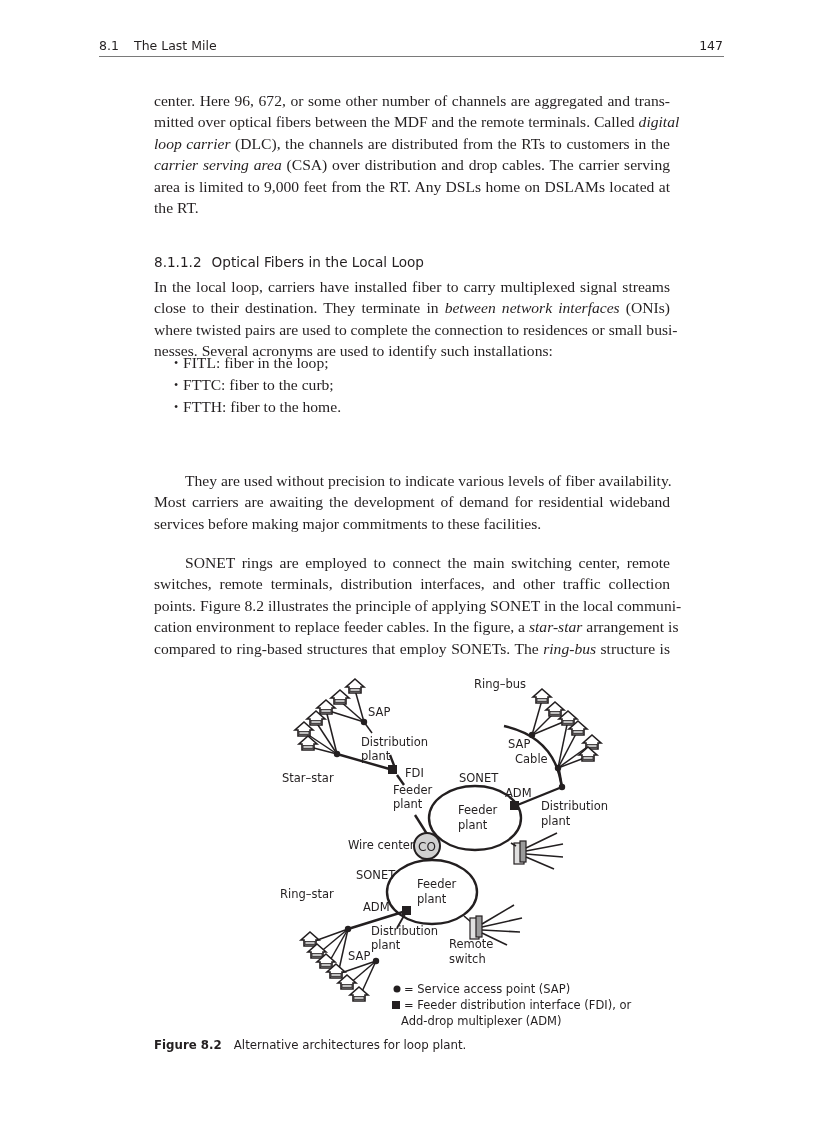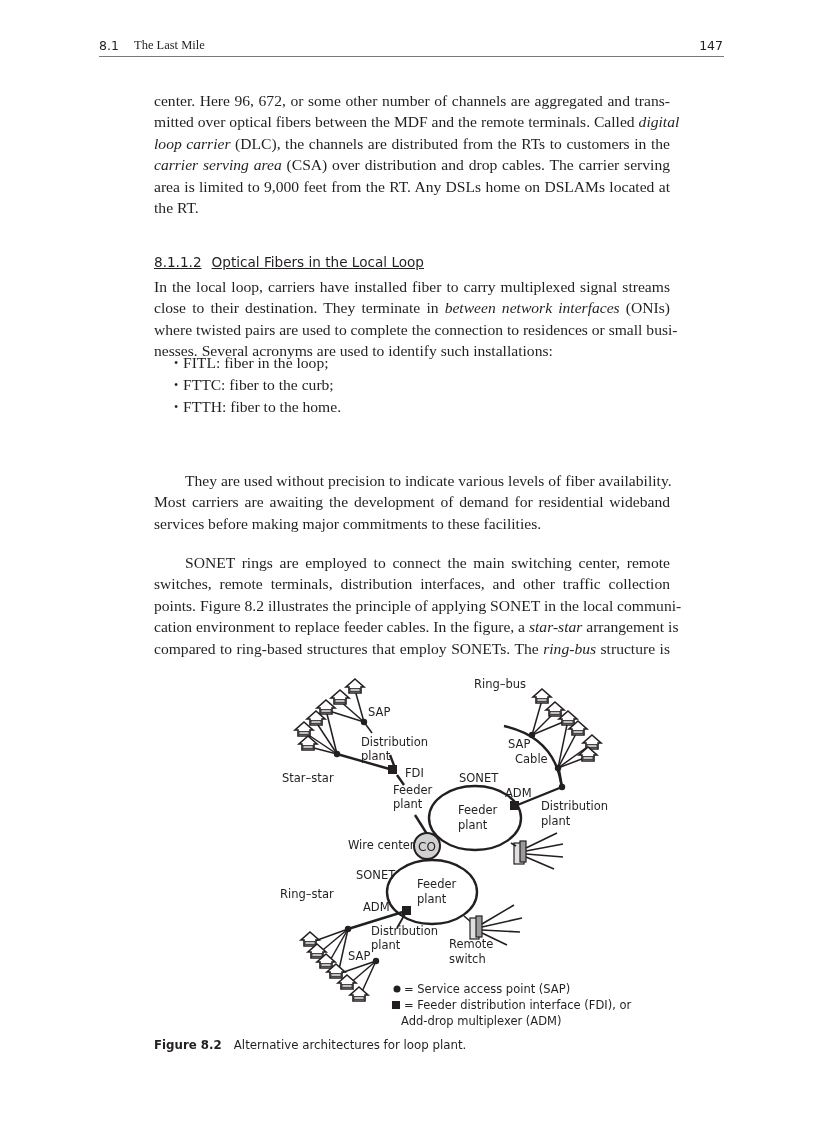--- a/index.html
+++ b/index.html
@@ -4,33 +4,33 @@
   <style>
     html, body { margin: 0; padding: 0; background: #ffffff; }
     body { width: 816px; height: 1123px; position: relative; overflow: hidden; color: #231f20; }
     .page { position: absolute; left: 12px; top: 0; width: 816px; height: 1123px; }
     .running-head {
       position: absolute; left: 87px; top: 36px; width: 625px; height: 20px;
       font-family: "DejaVu Sans", sans-serif; font-size: 12.5px; color: #231f20;
       border-bottom: 1px solid #7a7a7a;
     }
     .running-head .sec { position: absolute; left: 0; top: 2px; }
-    .running-head .sec-title { position: absolute; left: 35px; top: 2px; font-family: Liberation Serif, serif; }
+    .running-head .sec-title { position: absolute; left: 35px; top: 2px; }
     .running-head .pg { position: absolute; right: 1px; top: 2px; }
     .body-text {
       position: absolute; left: 142px; width: 516px;
       font-family: "Liberation Serif", serif; font-size: 15.6px; line-height: 21.4px;
       text-align: justify; color: #231f20;
     }
     .ln { display: block; text-align: justify; text-align-last: justify; white-space: nowrap; }
     .ln.last { text-align-last: left; }
     em { font-style: italic; }
     .subhead {
       position: absolute; left: 142px; top: 254px;
-      font-family: "DejaVu Sans", sans-serif; font-size: 13.6px; color: #231f20; text-decoration: underline;
+      font-family: "DejaVu Sans", sans-serif; font-size: 13.6px; color: #231f20;
     }
     .subhead .num { margin-right: 10px; }
     .bullets { position: absolute; left: 142px; top: 352px; width: 516px;
       font-family: "Liberation Serif", serif; font-size: 15.6px; line-height: 22px; }
     .bullets .b { position: relative; padding-left: 29px; }
     .bullets .dot { position: absolute; left: 20px; top: 0; font-size: 12px; }
     .figure { position: absolute; left: 0; top: 660px; width: 816px; height: 400px; }
     .figure svg { position: absolute; left: 0; top: 0; }
     .svg-label { font-family: "DejaVu Sans", sans-serif; font-size: 11.5px; fill: #231f20; }
     .caption {

